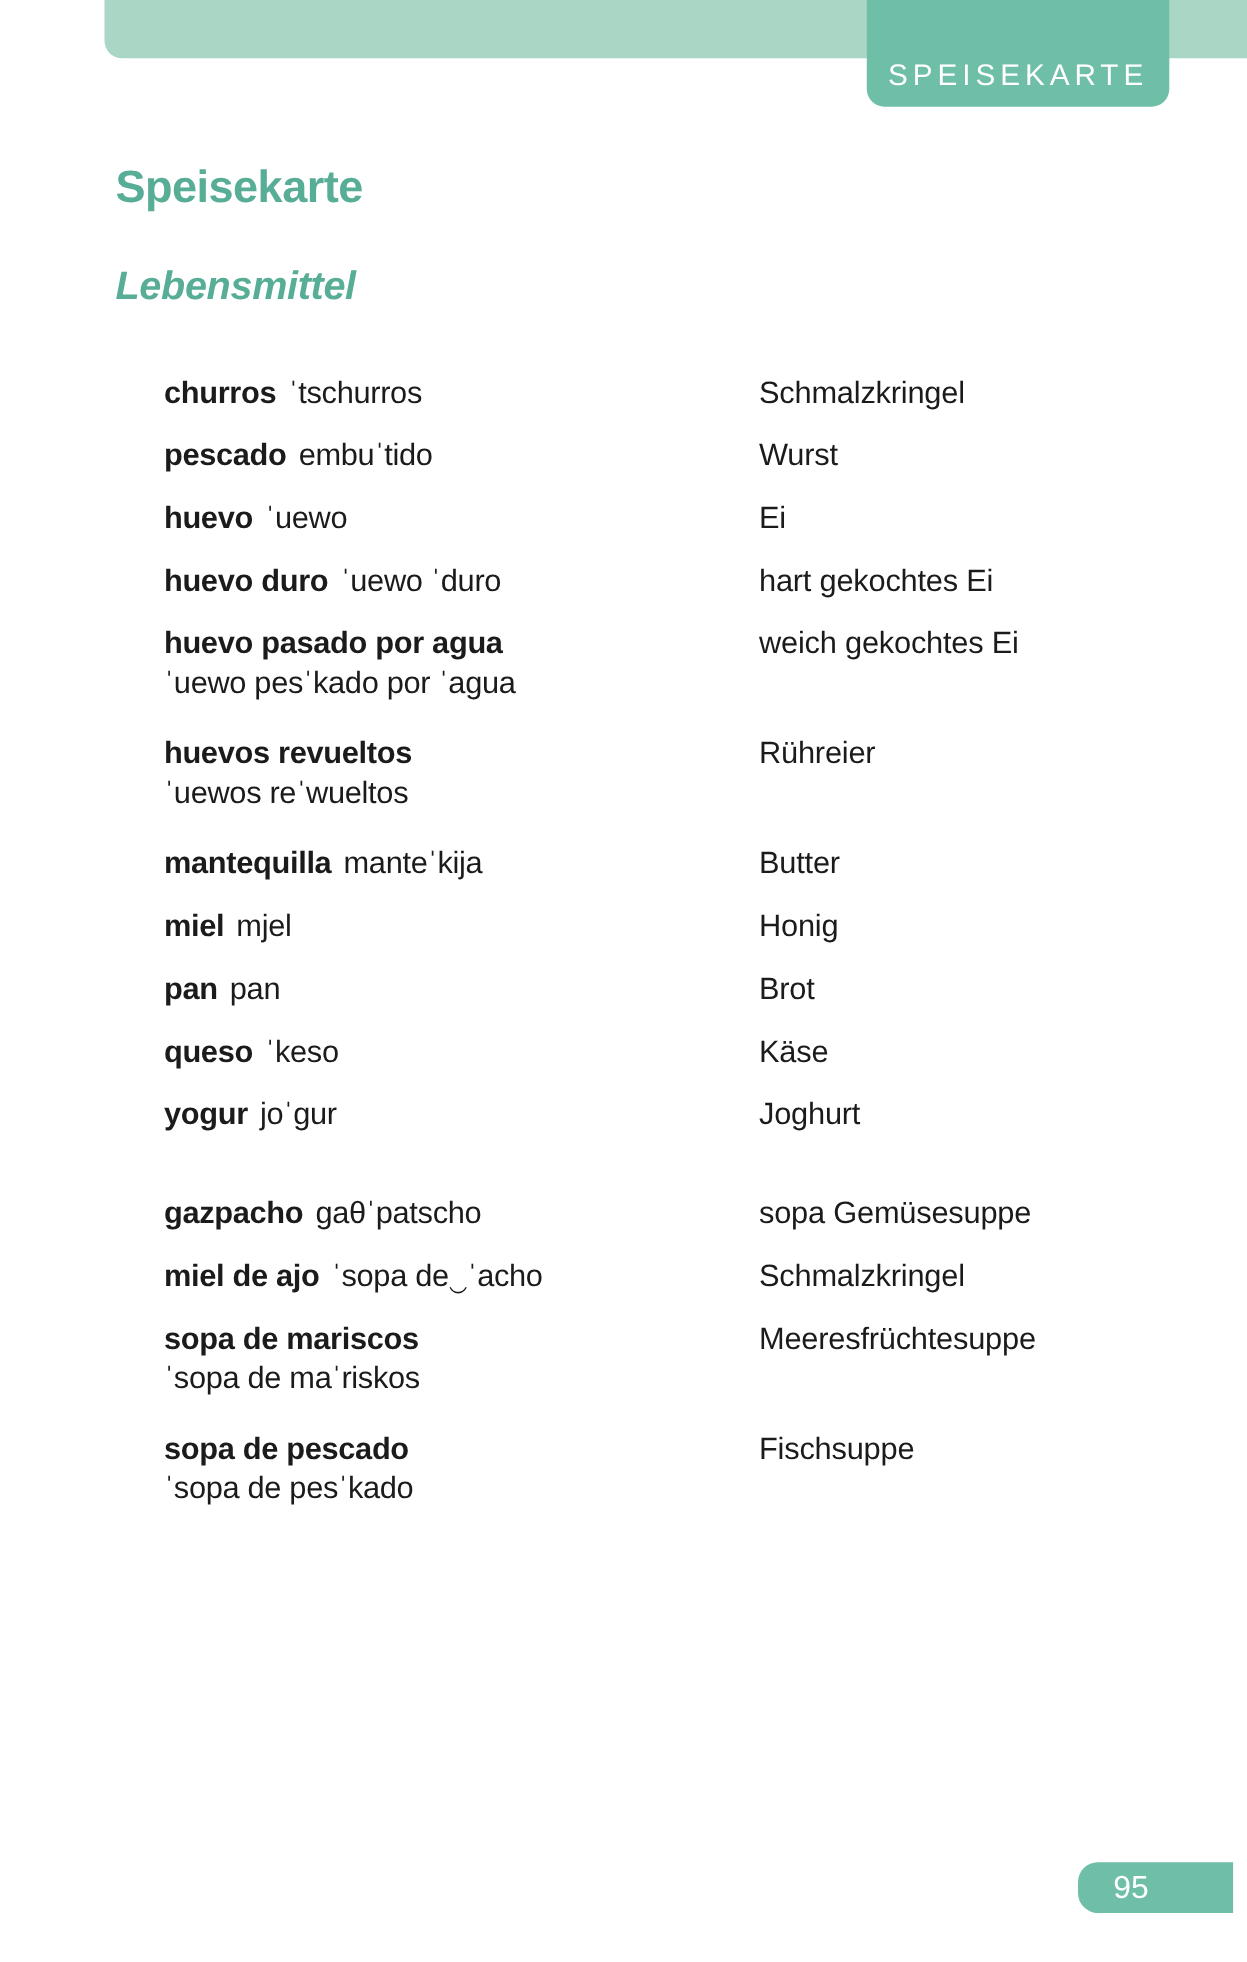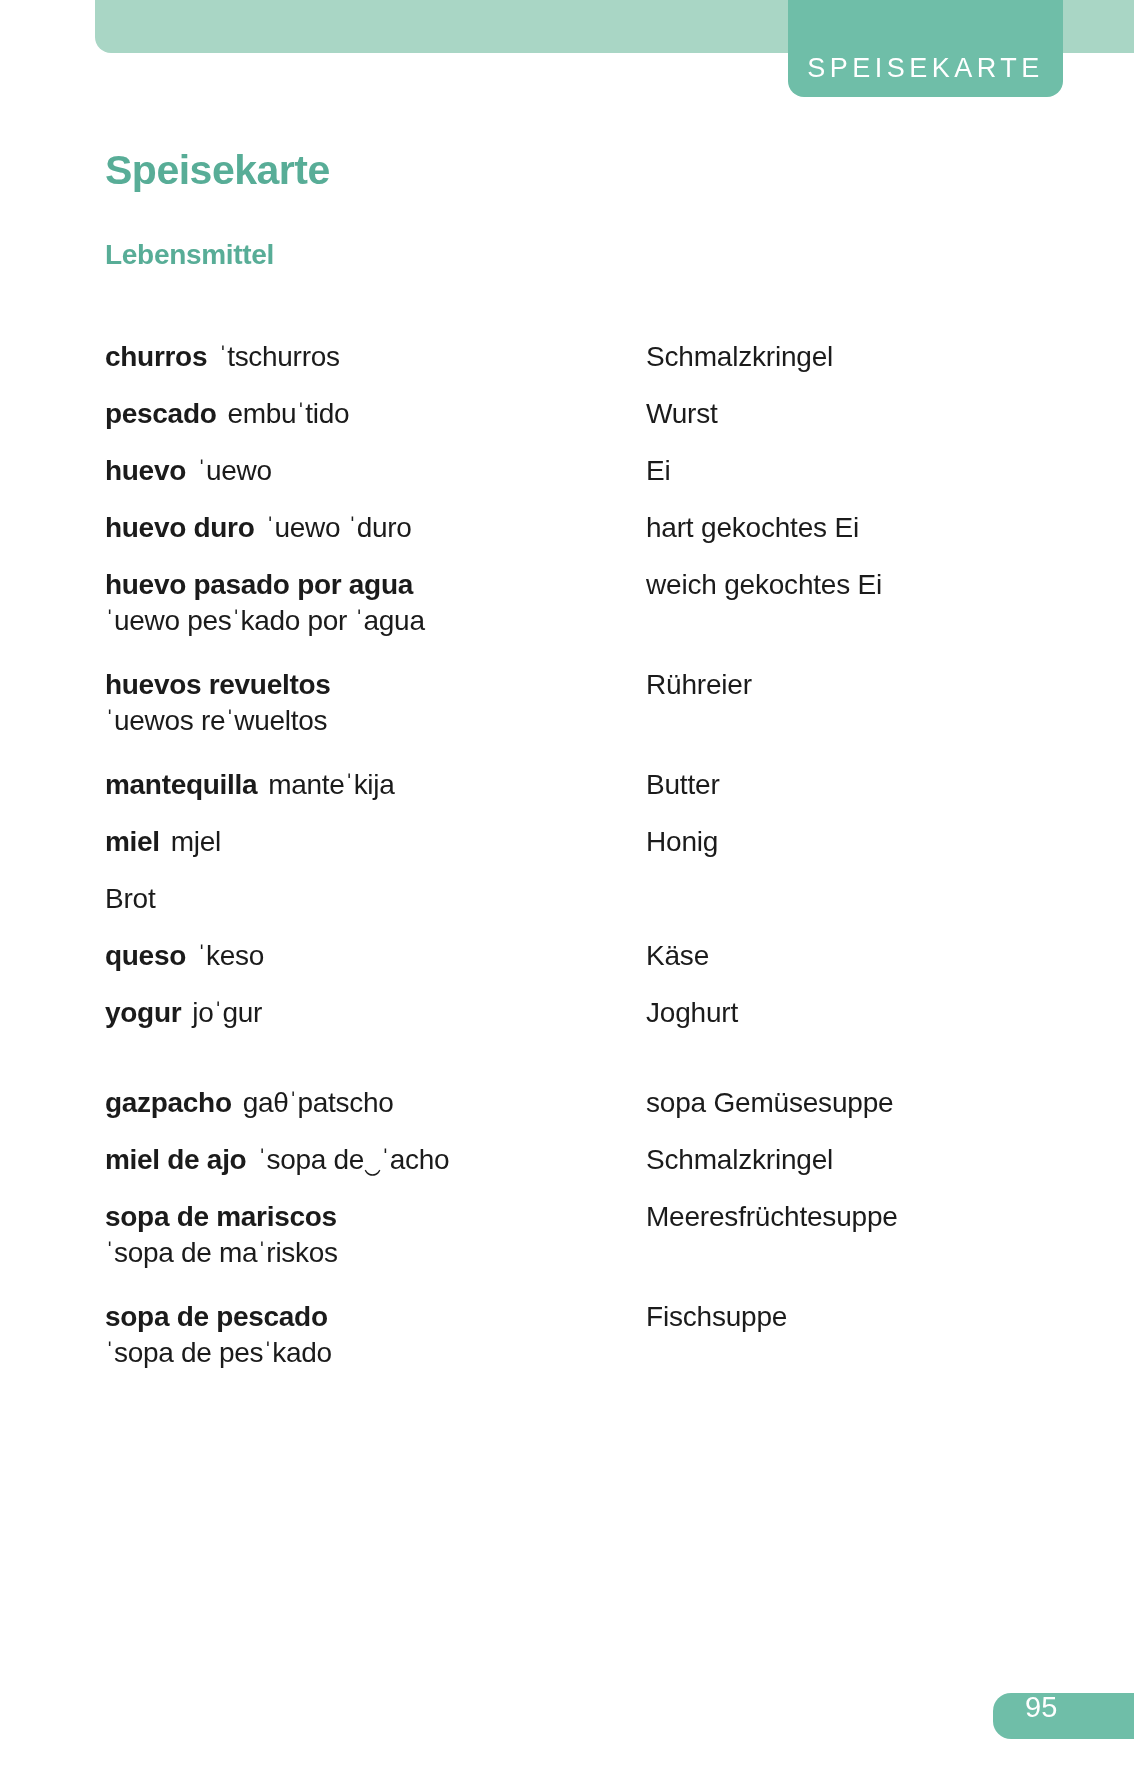--- a/index.html
+++ b/index.html
@@ -33,43 +33,44 @@
     color:#ffffff;font-size:27px;letter-spacing:4.5px;line-height:1;
     white-space:nowrap;
   }
   .page-title{
     position:absolute;left:105px;top:147px;
     font-size:41px;font-weight:bold;color:var(--heading);
     letter-spacing:-0.5px;
   }
   .page-subtitle{
     position:absolute;left:105px;top:239px;
-    font-size:28px;font-weight:bold;color:var(--heading);
+    font-size:36px;font-weight:bold;color:var(--heading);
     letter-spacing:-0.3px;
+    font-style:italic;
   }
   .entries{
     position:absolute;left:105px;top:340px;width:945px;
   }
   .entry{
     display:flex;align-items:flex-start;
     margin-bottom:24px;
     font-size:28px;line-height:33px;
   }
-  .entry .left{flex:0 0 541px;width:541px;}
+  .entry .left{flex:0 0 541px;width:541px;margin-left:44px;}
   .entry .term{font-weight:bold;letter-spacing:-0.3px;}
   .entry .phon{letter-spacing:-0.3px;margin-left:11px;}
   .entry .trans{flex:1;letter-spacing:-0.2px;}
   .entry.two-line .phon{display:block;margin-left:0;margin-top:3px;}
   .entry.two-line{margin-bottom:31px;}
   .entry.group-start{margin-top:57px;}
   .page-badge{
-    position:absolute;right:0;top:1693px;width:141px;height:46px;
+    position:absolute;right:13px;top:1693px;width:141px;height:46px;
     background:var(--teal);
     border-radius:18px 0 0 18px;
-    display:flex;align-items:flex-start;
+    display:flex;align-items:center;
     box-sizing:border-box;padding-left:32px;
   }
   .page-badge span{color:#ffffff;font-size:29px;line-height:1;}
 </style>
 </head>
 <body>
 
 <div class="header-bar"></div>
 
 <div class="header-tab">
@@ -123,20 +124,23 @@
     </div>
     <div class="trans">Butter</div>
   </div>
     <div class="entry">
     <div class="left">
       <span class="term">miel</span><span class="phon">mjel</span>
     </div>
     <div class="trans">Honig</div>
   </div>
     <div class="entry">
+    <div class="left">
+      <span class="term">pan</span><span class="phon">pan</span>
+    </div>
     <div class="trans">Brot</div>
   </div>
     <div class="entry">
     <div class="left">
       <span class="term">queso</span><span class="phon">ˈkeso</span>
     </div>
     <div class="trans">Käse</div>
   </div>
     <div class="entry">
     <div class="left">

